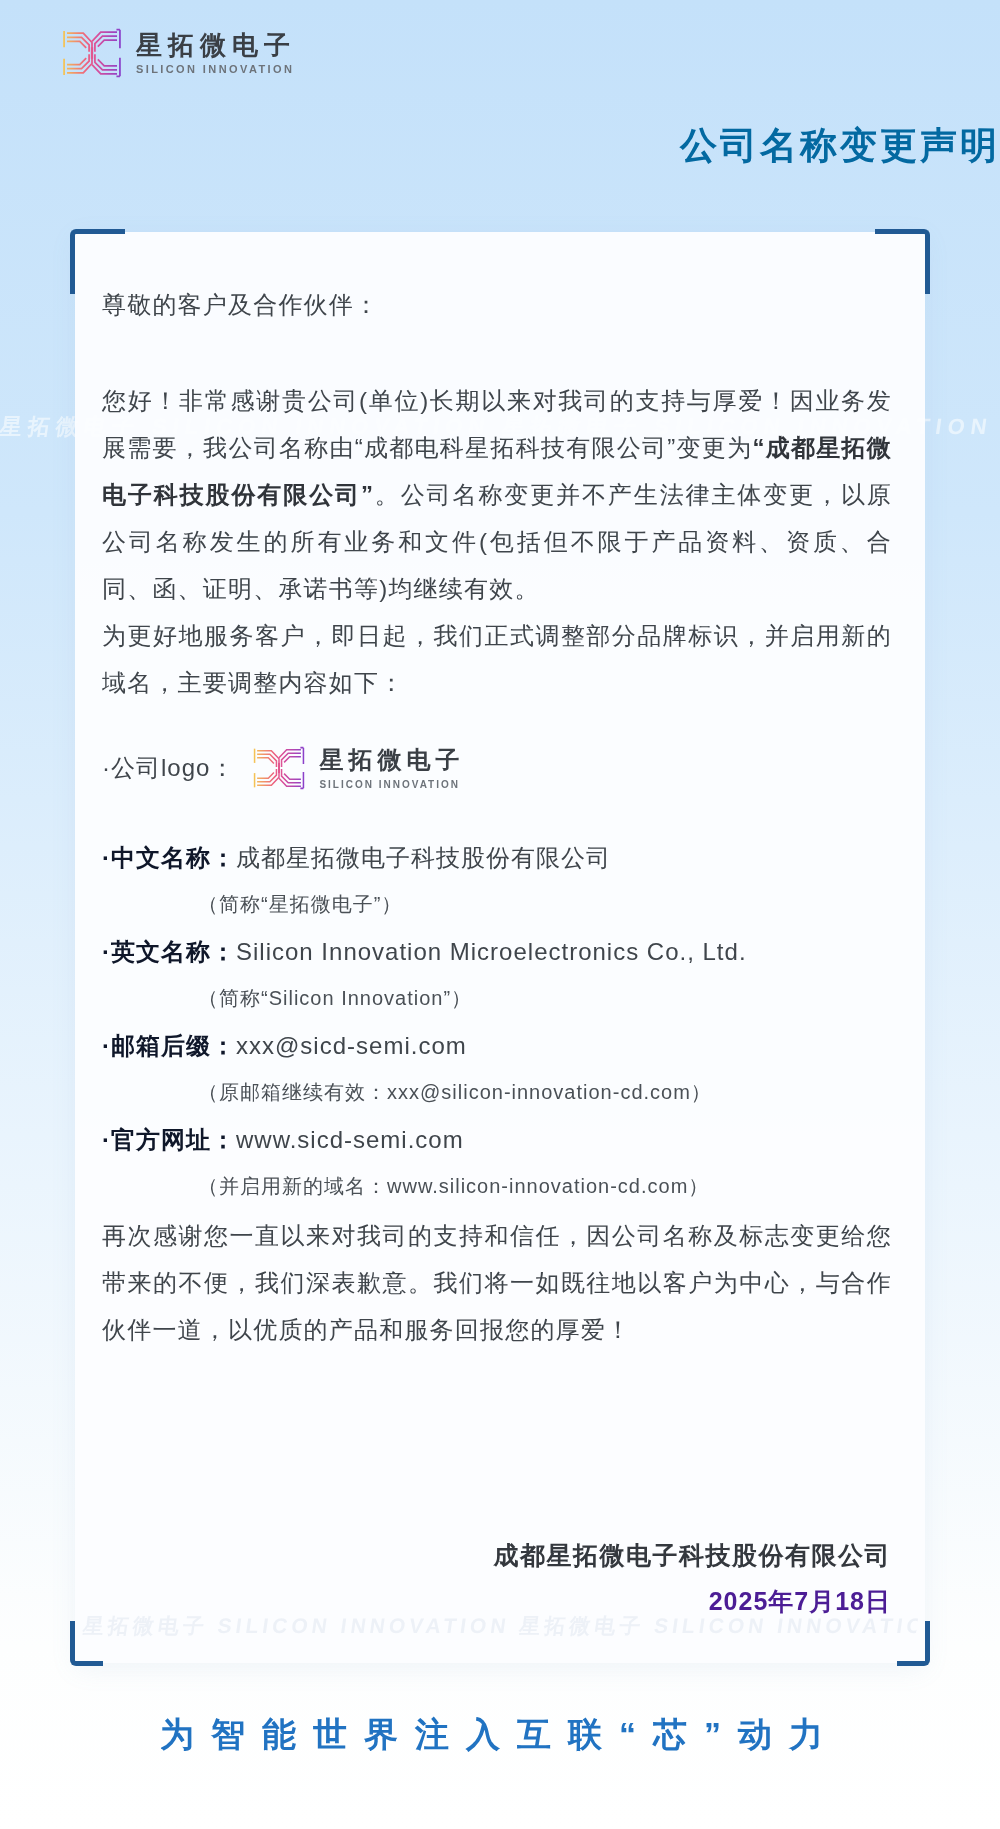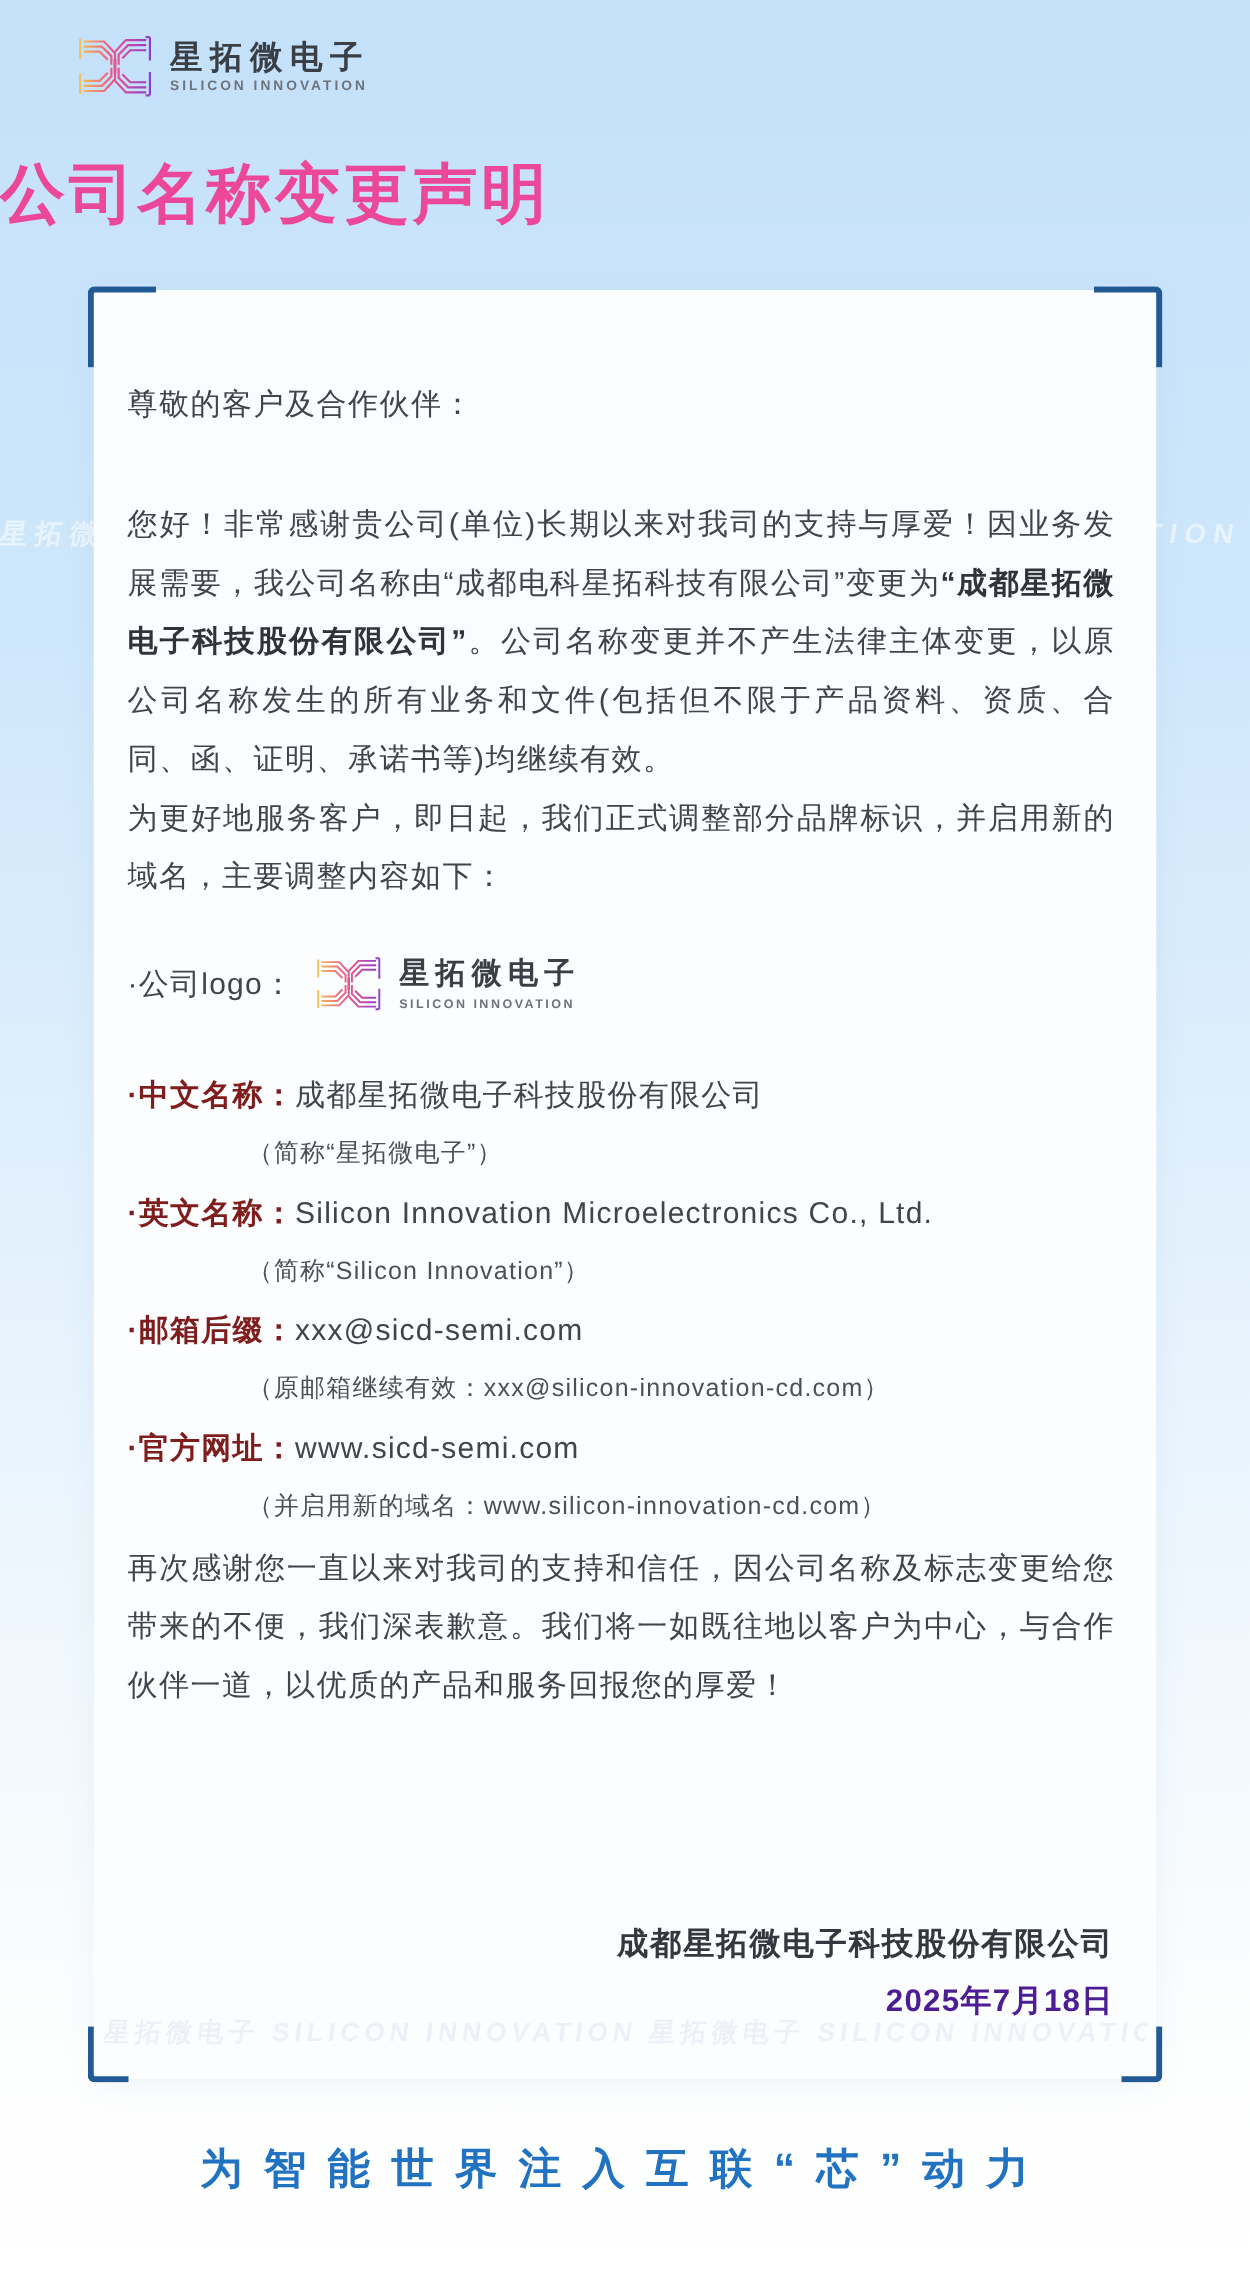--- a/index.html
+++ b/index.html
@@ -15,50 +15,50 @@
     white-space:nowrap;overflow:hidden;letter-spacing:6px;transform:skewX(-8deg);
   }
   
   .header-logo{position:absolute;left:60px;top:24px;display:flex;align-items:center;z-index:3;}
   .logo-icon{width:64px;height:58px;flex:0 0 auto;}
   .logo-text{margin-left:12px;}
   .logo-cn{font-size:26px;font-weight:bold;color:#3a3f45;letter-spacing:6px;line-height:30px;}
   .logo-en{font-size:11px;font-weight:bold;color:#6d737a;letter-spacing:2.4px;line-height:15px;margin-top:2px;}
   
   .page-title{
-    position:absolute;left:0;top:121px;width:1000px;text-align:left;z-index:3;
-    font-size:52px;font-weight:bold;color:#ec4899;letter-spacing:3px;
+    position:absolute;left:0;top:121px;width:1000px;text-align:right;z-index:3;
+    font-size:37px;font-weight:bold;color:#0369a1;letter-spacing:3px;
   }
   
   .card{
     position:absolute;left:75px;top:232px;width:850px;height:1431px;z-index:2;
     background:rgba(252,253,255,0.96);
     box-shadow:0 6px 24px rgba(120,160,200,0.10);
   }
   .corner{position:absolute;width:50px;height:60px;z-index:4;}
   .corner.tl{left:-5px;top:-3px;border-left:5px solid #215a94;border-top:5px solid #215a94;border-top-left-radius:6px;}
   .corner.tr{right:-5px;top:-3px;border-right:5px solid #215a94;border-top:5px solid #215a94;border-top-right-radius:6px;}
   .corner.bl{left:-5px;bottom:-3px;border-left:5px solid #215a94;border-bottom:5px solid #215a94;border-bottom-left-radius:6px;height:40px;width:28px;}
   .corner.br{right:-5px;bottom:-3px;border-right:5px solid #215a94;border-bottom:5px solid #215a94;border-bottom-right-radius:6px;height:40px;width:28px;}
-  .card-inner{padding:68px 33px 0 27px;position:relative;}
+  .card-inner{padding:49px 33px 0 27px;position:relative;}
   .body-text{font-size:24px;line-height:47px;color:#3f454b;letter-spacing:1.2px;text-align:justify;}
   .salutation{margin-bottom:49px;}
   .bold-inline{font-weight:bold;color:#30343a;}
   .para2{margin-top:0;}
   
   .logo-line{display:flex;align-items:center;margin-top:22px;height:80px;}
   .logo-line .label{font-size:24px;color:#3f454b;letter-spacing:1px;}
   .inline-logo{display:flex;align-items:center;margin-left:16px;}
   .inline-logo .logo-icon{width:56px;height:50px;}
   .inline-logo .logo-cn{font-size:24px;letter-spacing:5px;}
   .inline-logo .logo-en{font-size:10px;letter-spacing:2px;}
   
   .items{margin-top:26px;}
   .item-line{font-size:24px;line-height:47px;color:#3f454b;letter-spacing:1px;}
-  .item-label{font-weight:bold;color:#7f1d1d;margin-top:32px;}
+  .item-label{font-weight:bold;color:#0f172a;margin-top:32px;}
   .item-note{font-size:20px;line-height:47px;color:#4a5056;letter-spacing:1px;padding-left:96px;}
   .closing{margin-top:2px;}
   
   .signature{position:absolute;right:34px;top:1300px;text-align:right;z-index:3;}
   .sig-company{font-size:25px;font-weight:bold;color:#34383e;letter-spacing:1.5px;line-height:46px;}
   .sig-date{font-size:25px;font-weight:bold;color:#4c1d95;letter-spacing:1px;line-height:46px;}
   
   .card-watermark{
     position:absolute;left:8px;top:1380px;width:834px;overflow:hidden;white-space:nowrap;
     color:rgba(110,140,175,0.10);font-size:21px;font-weight:bold;letter-spacing:4px;transform:skewX(-8deg);

